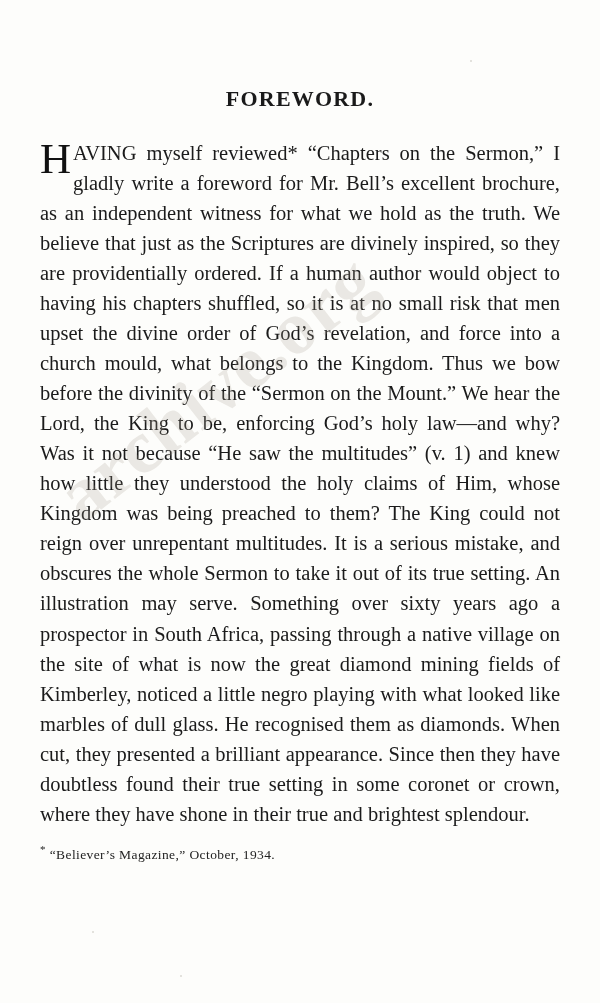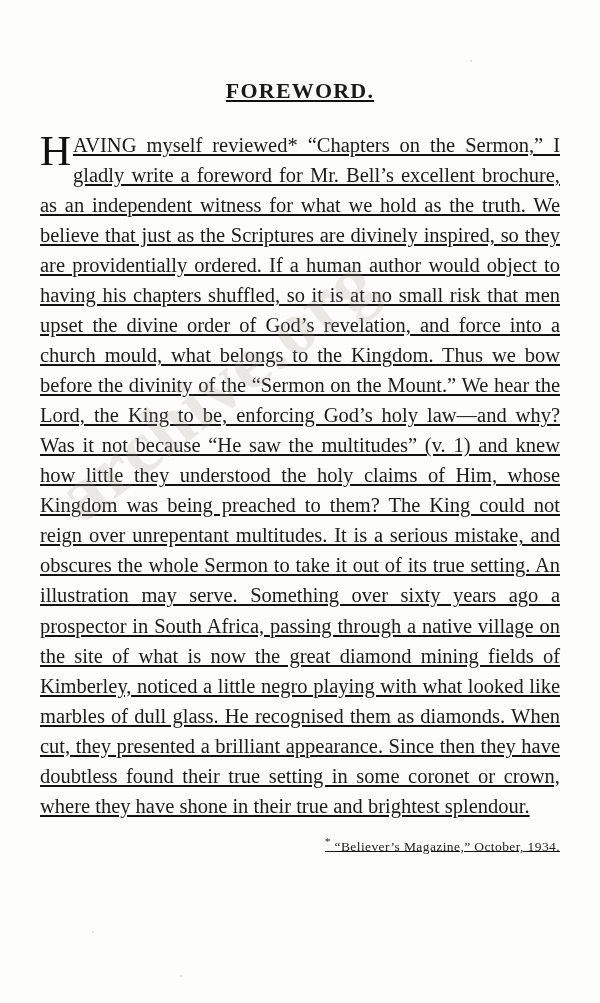--- a/index.html
+++ b/index.html
@@ -46,25 +46,24 @@
     font-size: 76px;
     font-weight: 700;
     letter-spacing: 1px;
     color: rgba(170, 160, 145, 0.22);
     white-space: nowrap;
   }
 
   .content {
     position: absolute;
     left: 40px;
-    top: 0;
+    top: 8px;
     width: 520px;
     height: 889px;
     z-index: 2;
-    text-decoration: underline;
   }
 
   .doc-title {
     text-align: center;
     font-size: 22px;
     letter-spacing: 1.2px;
     margin-top: 78px;
     margin-bottom: 26px;
     font-family: "Liberation Serif", serif;
     color: #1a1a1a;
@@ -90,21 +89,21 @@
   }
 
   .body-text p {
     margin: 0;
   }
 
   .footnote {
     margin-top: 14px;
     font-size: 13.5px;
     letter-spacing: 0.4px;
-    text-align: right;
+    text-align: left;
     color: #222;
     font-family: "Liberation Serif", serif;
   }
   .footnote .fn-mark {
     font-size: 11px;
     vertical-align: super;
   }
 
   
   .speckle {

